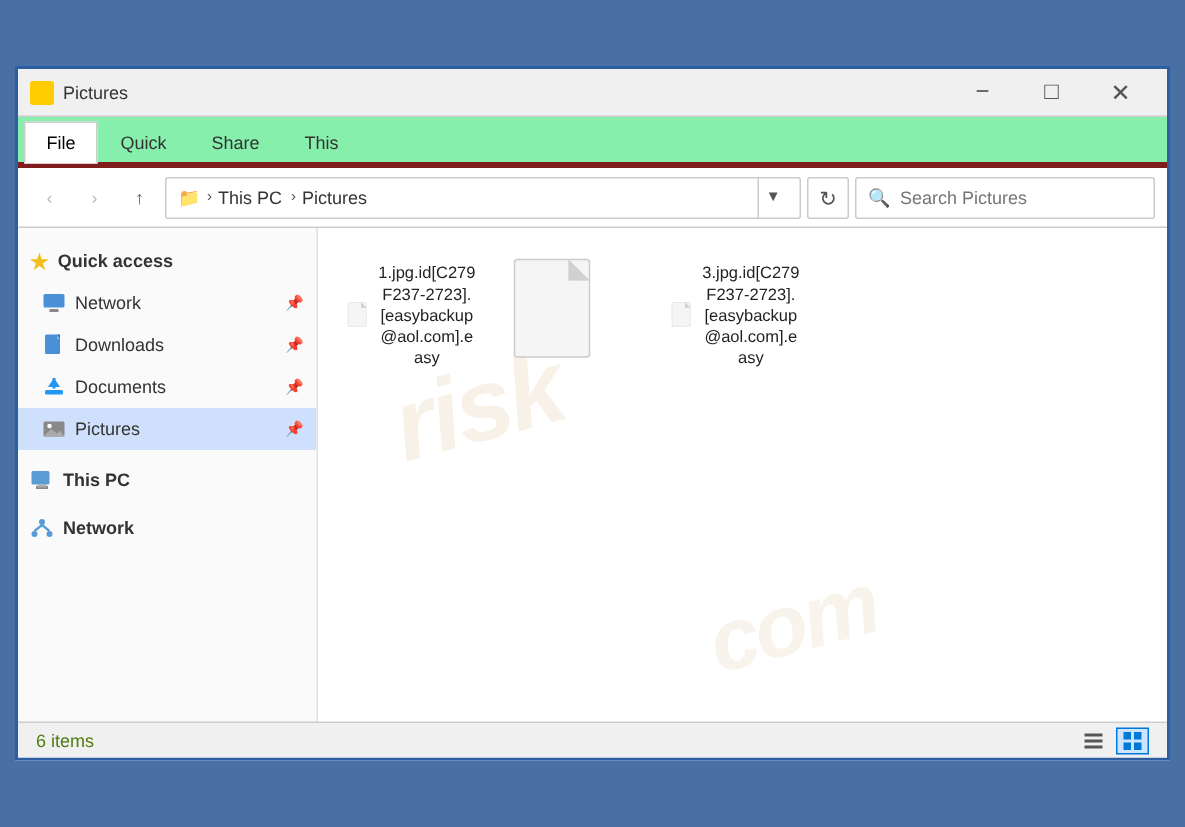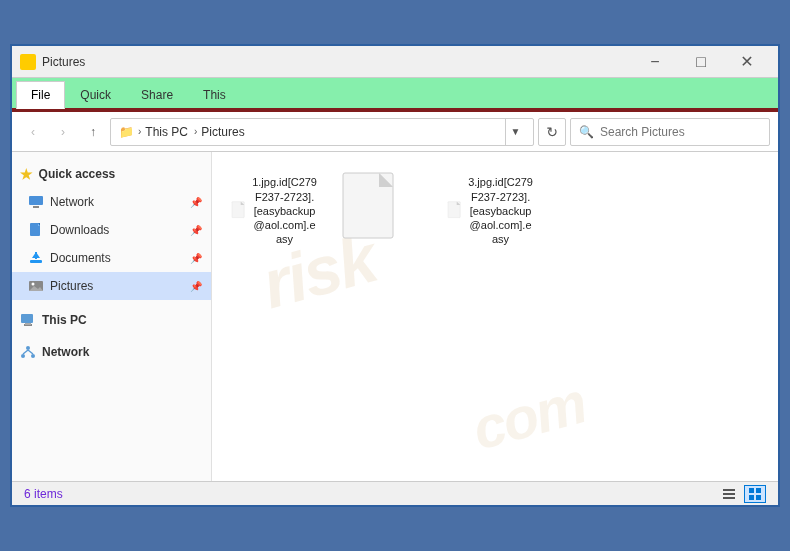--- a/index.html
+++ b/index.html
@@ -271,21 +271,21 @@
       height: 24px;
       background: #f0f0f0;
       border-top: 1px solid #ccc;
       display: flex;
       align-items: center;
       padding: 0 12px;
       justify-content: space-between;
     }
     .status-text {
       font-size: 12px;
-      color: #6d28d9;
+      color: #4d7c0f;
     }
     .view-btns {
       display: flex;
       gap: 4px;
     }
     .view-btn {
       width: 22px;
       height: 18px;
       display: flex;
       align-items: center;

